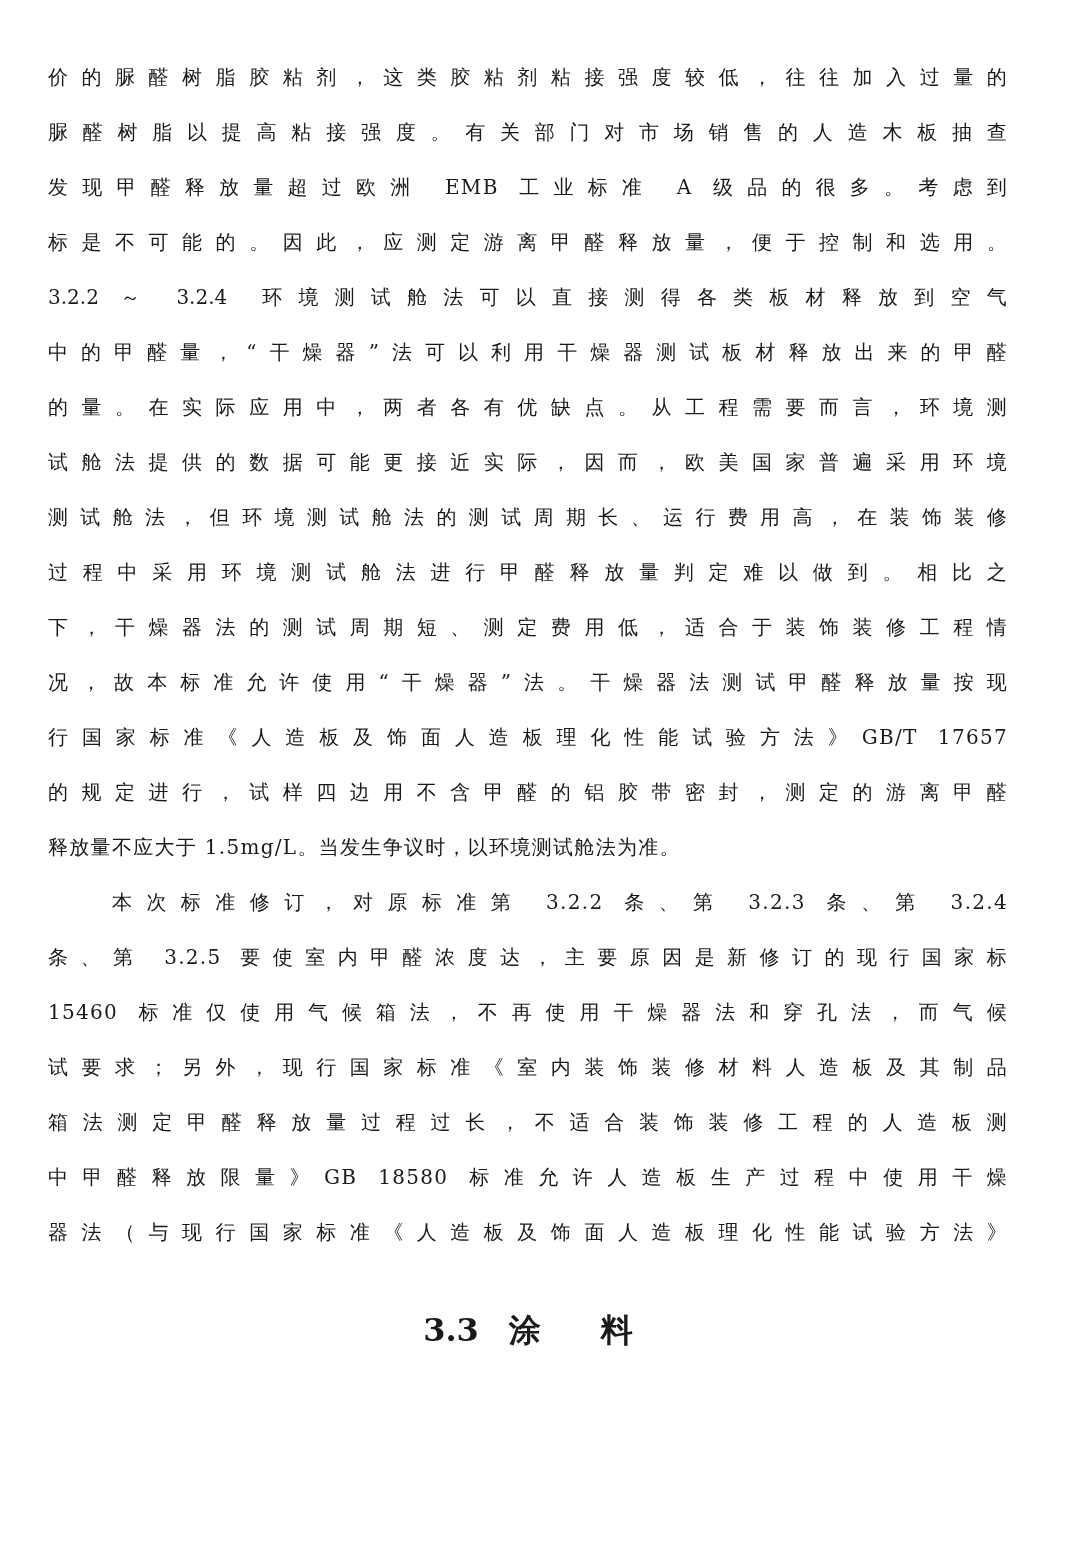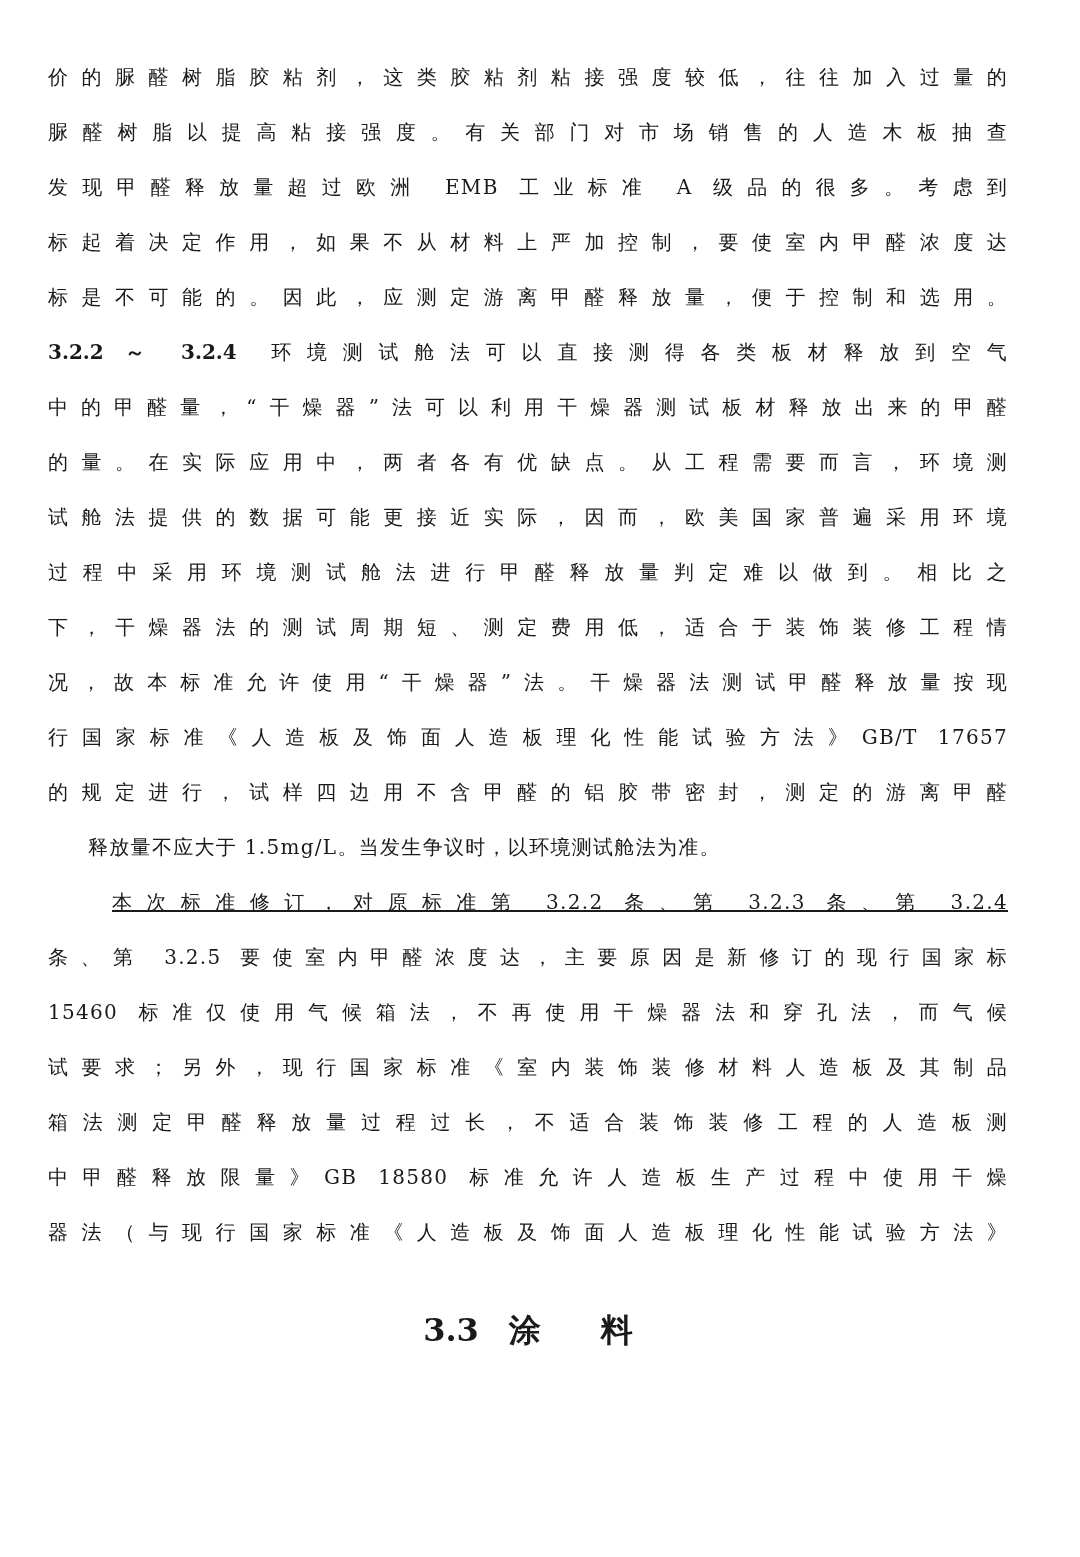--- a/index.html
+++ b/index.html
@@ -8,48 +8,48 @@
     font-family: "DejaVu Serif", "Liberation Serif", serif;
     color: #1a1a1a;
   }
   .page { position: absolute; left: 48px; top: 50px; width: 960px; }
   .line {
     height: 55px; line-height: 55px; font-size: 20px;
     white-space: nowrap; overflow: hidden;
     letter-spacing: 1.3px;
     text-align: justify; text-align-last: justify;
   }
-  .line.last { text-align-last: left; margin-left: 40px; }
-  .line.indent { padding-left: 64px; text-decoration: underline; }
-  .clause { font-weight: bold; letter-spacing: 0; margin-right: 20px; }
+  .line.last { text-align-last: left; }
+  .line.indent { padding-left: 64px; }
+  .clause { font-weight: normal; letter-spacing: 0; margin-right: 20px; }
   .section-title {
     height: 140px; line-height: 140px; text-align: center;
     font-size: 32px; font-weight: bold; letter-spacing: 0;
   }
   .section-title .num { margin-right: 30px; }
   .section-title .w1 { margin-right: 60px; }
 </style>
 </head>
 <body>
 
 <div class="page">
 
   <div>
     <div class="line">价的脲醛树脂胶粘剂，这类胶粘剂粘接强度较低，往往加入过量的</div>
     <div class="line">脲醛树脂以提高粘接强度。有关部门对市场销售的人造木板抽查</div>
     <div class="line">发现甲醛释放量超过欧洲 EMB 工业标准 A 级品的很多。考虑到</div>
-    <div class="line">标起着决定作用，如果不从材料上严加控制，要使室内甲醛浓度达</div>
     <div class="line">标是不可能的。因此，应测定游离甲醛释放量，便于控制和选用。</div>
   </div>
 
   <div>
     <div class="line"><span class="clause">3.2.2 ～ 3.2.4</span><span>环境测试舱法可以直接测得各类板材释放到空气</span></div>
     <div class="line">中的甲醛量，“干燥器”法可以利用干燥器测试板材释放出来的甲醛</div>
     <div class="line">的量。在实际应用中，两者各有优缺点。从工程需要而言，环境测</div>
     <div class="line">试舱法提供的数据可能更接近实际，因而，欧美国家普遍采用环境</div>
+    <div class="line">测试舱法，但环境测试舱法的测试周期长、运行费用高，在装饰装修</div>
     <div class="line">过程中采用环境测试舱法进行甲醛释放量判定难以做到。相比之</div>
     <div class="line">下，干燥器法的测试周期短、测定费用低，适合于装饰装修工程情</div>
     <div class="line">况，故本标准允许使用“干燥器”法。干燥器法测试甲醛释放量按现</div>
     <div class="line">行国家标准《人造板及饰面人造板理化性能试验方法》GB/T 17657</div>
     <div class="line">的规定进行，试样四边用不含甲醛的铝胶带密封，测定的游离甲醛</div>
     <div class="line last">释放量不应大于 1.5mg/L。当发生争议时，以环境测试舱法为准。</div>
   </div>
 
   <div>
     <div class="line indent">本次标准修订，对原标准第 3.2.2 条、第 3.2.3 条、第 3.2.4</div>

